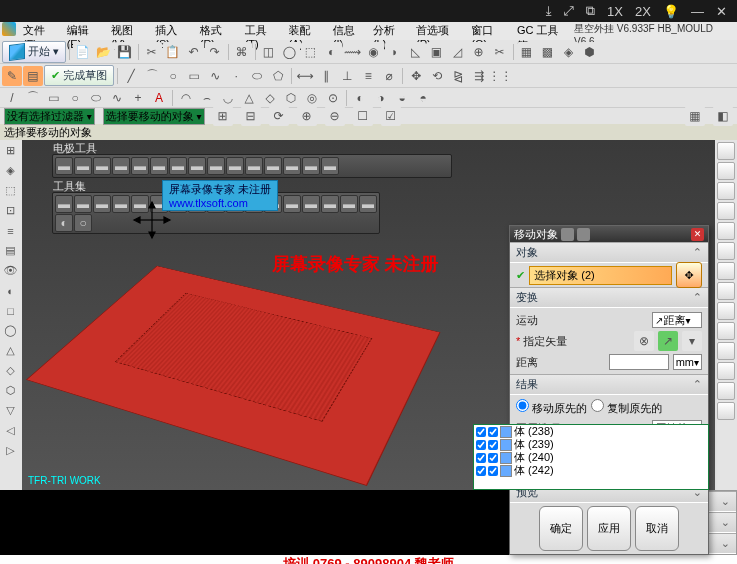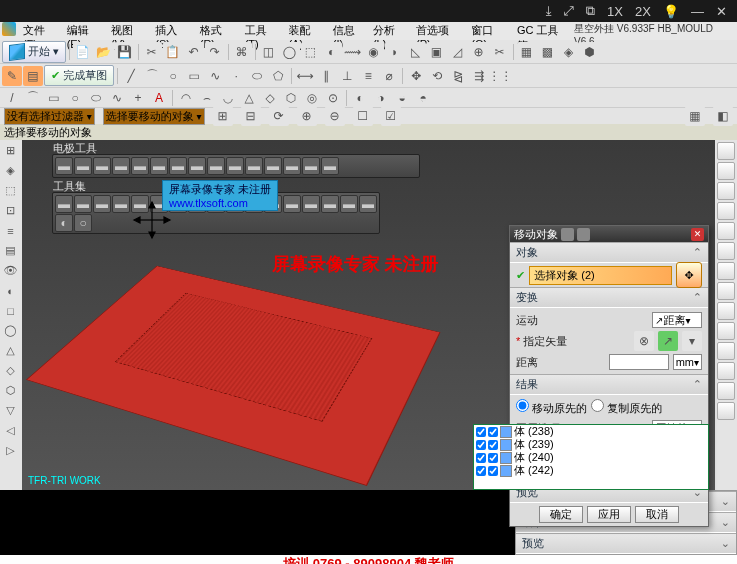--- a/index.html
+++ b/index.html
@@ -10,21 +10,21 @@
 .menubar .logo{width:14px;height:14px;background:linear-gradient(45deg,#f90,#0af);border-radius:2px;margin-right:2px}
 .menubar .mi{padding:1px 3px;cursor:pointer}
 .menubar .right{margin-left:auto;color:#333;font-size:10px}
 .tbrow{height:24px;background:#e4e4e4;display:flex;align-items:center;padding:0 2px;gap:1px;border-bottom:1px solid #ccc;overflow:hidden}
 .tbrow.thin{height:20px}
 .tbtn{width:20px;height:20px;display:inline-flex;align-items:center;justify-content:center;background:#e4e4e4;border:1px solid transparent;border-radius:2px;cursor:pointer;font-size:12px;color:#555}
 .sep{width:1px;height:16px;background:#bbb;margin:0 2px}
 .start-btn{display:flex;align-items:center;gap:3px;padding:2px 6px;background:linear-gradient(#fff,#dde);border:1px solid #9ab;border-radius:2px;color:#234;font-size:11px}
 .cube-ico{width:16px;height:16px;background:linear-gradient(135deg,#5bf 40%,#29c 60%);border:1px solid #17a;transform:skewY(-8deg)}
 .statusrow{height:16px;background:#e4e4e4;display:flex;align-items:center;padding:0 4px;font-size:11px;gap:8px}
-.statusrow .dd{background:#a16207;border:1px solid #999;padding:0 2px;font-size:10px}
+.statusrow .dd{background:#15803d;border:1px solid #999;padding:0 2px;font-size:10px}
 .main{position:relative;height:350px;background:#333;display:flex}
 .lrail{width:22px;background:#e4e4e4;display:flex;flex-direction:column;gap:1px;padding:1px}
 .lrail .tbtn{width:19px;height:19px;font-size:11px}
 .rrail{width:22px;background:#e4e4e4;display:flex;flex-direction:column;gap:2px;padding:2px}
 .rrail .rb{width:18px;height:18px;border:1px solid #aaa;border-radius:2px;background:linear-gradient(#fff,#ddd);cursor:pointer}
 .viewport{flex:1;position:relative;background:linear-gradient(#3a3a3a,#555);overflow:hidden}
 .model{position:absolute;left:50px;top:90px;width:340px;height:250px;transform:perspective(800px) rotateX(55deg) rotateZ(25deg);background:#c83028;border:1px solid #901810}
 .model::after{content:"";position:absolute;left:60px;top:40px;right:60px;bottom:60px;border:1px dashed #701008;background:repeating-linear-gradient(90deg,#b82820 0 2px,#c83028 2px 4px)}
 .watermark{position:absolute;color:#e00;font-size:18px;font-weight:bold;left:250px;top:112px;font-family:SimSun}
 .floatbar{position:absolute;background:linear-gradient(#5a5a5a,#444);border:1px solid #222;border-radius:2px;padding:2px;display:flex;gap:1px}
@@ -41,21 +41,21 @@
 .dlg-sec .chev{margin-left:auto;color:#666;cursor:pointer}
 .dlg-body{padding:3px 6px;background:#dcdcdc;display:flex;flex-direction:column;gap:3px}
 .dlg-row{display:flex;align-items:center;gap:4px;height:18px}
 .dlg-row .lbl{flex:1;font-size:11px;color:#222}
 .dlg-row .req{color:#c00}
 .sel{background:#fff;border:1px solid #888;padding:0 2px;font-size:10px;height:16px;display:flex;align-items:center;min-width:50px}
 .inp{background:#fff;border:1px solid #888;height:16px;width:60px;font-size:10px;padding:0 2px;text-align:right}
 .bigbtn{width:26px;height:26px;background:linear-gradient(#ffd,#fa6);border:1px solid #b70;border-radius:3px;display:flex;align-items:center;justify-content:center}
 .selstrip{background:linear-gradient(90deg,#fd8,#fa5);border:1px solid #c80;padding:1px 4px;flex:1;display:flex;align-items:center;gap:3px}
 .btnrow{display:flex;gap:4px;justify-content:center;padding:3px}
-.btnrow button{padding:0 10px;font-size:11px;background:linear-gradient(#fff,#ddd);border:1px solid #888;border-radius:0;cursor:pointer}
+.btnrow button{padding:14px 10px;font-size:11px;background:linear-gradient(#fff,#ddd);border:1px solid #888;border-radius:6px;cursor:pointer}
 .tree-row{display:flex;align-items:center;gap:2px;padding:0 2px;height:13px}
 .tree-row input{width:10px;height:10px}
 .redstrip{height:18px;background:#fefefe;color:#d00;font-size:13px;font-weight:bold;display:flex;align-items:center;justify-content:center;overflow:hidden;white-space:nowrap}
 .tree-outer{position:absolute;right:28px;top:430px;width:236px;background:#fff;border:1px solid #15803d;font-size:10px}
 .tiny-ico{width:12px;height:12px;display:inline-block;border:1px solid #888;background:#cde}
 .green{background:#6c6}
 .orange{background:#fa6}
 .blue{background:#6af}
 </style>
 </head>
@@ -215,21 +215,21 @@
     <span class="tbtn">◇</span>
     <span class="tbtn">⬡</span>
     <span class="tbtn">▽</span>
     <span class="tbtn">◁</span>
     <span class="tbtn">▷</span>
   </div>
 
   <div class="viewport">
     <div class="model"></div>
 
-    <div class="floatbar" style="left:30px;top:14px;width:368px">
+    <div class="floatbar" style="left:30px;top:14px;width:400px">
       <span class="ttl">电极工具</span>
       <span class="tbtn">▬</span>
         <span class="tbtn">▬</span>
         <span class="tbtn">▬</span>
         <span class="tbtn">▬</span>
         <span class="tbtn">▬</span>
         <span class="tbtn">▬</span>
         <span class="tbtn">▬</span>
         <span class="tbtn">▬</span>
         <span class="tbtn">▬</span>

